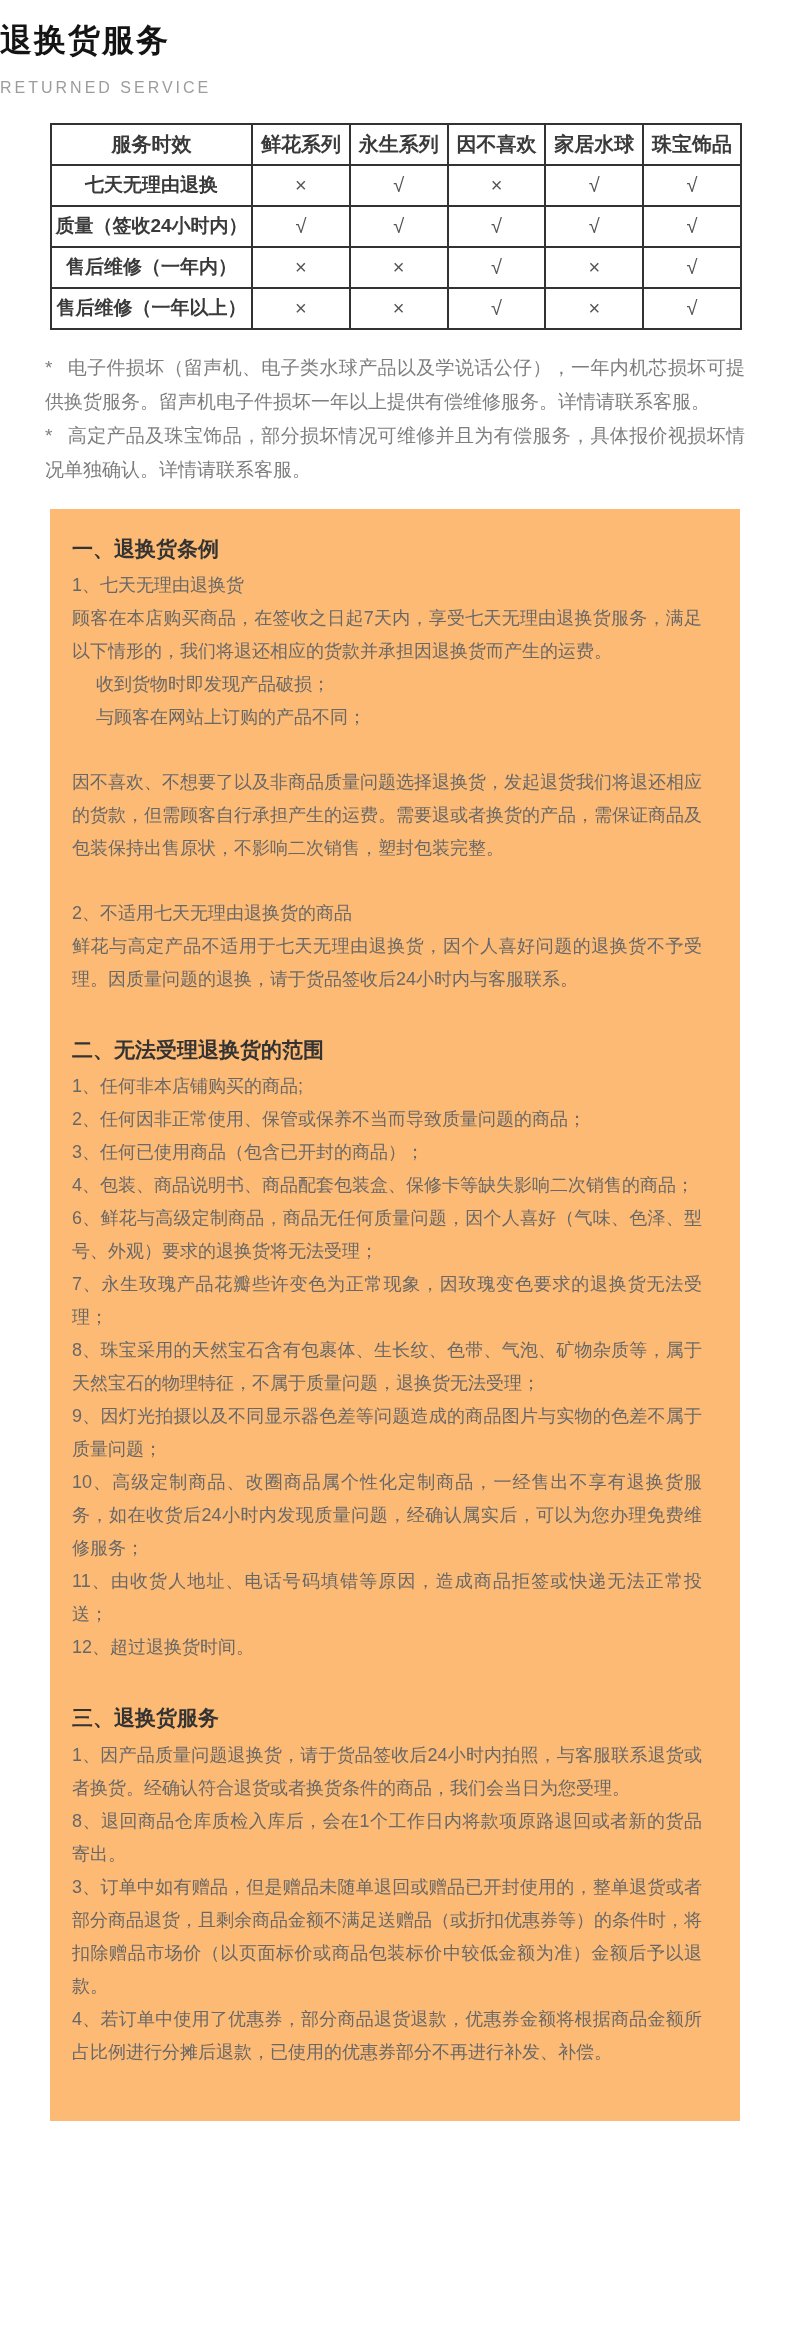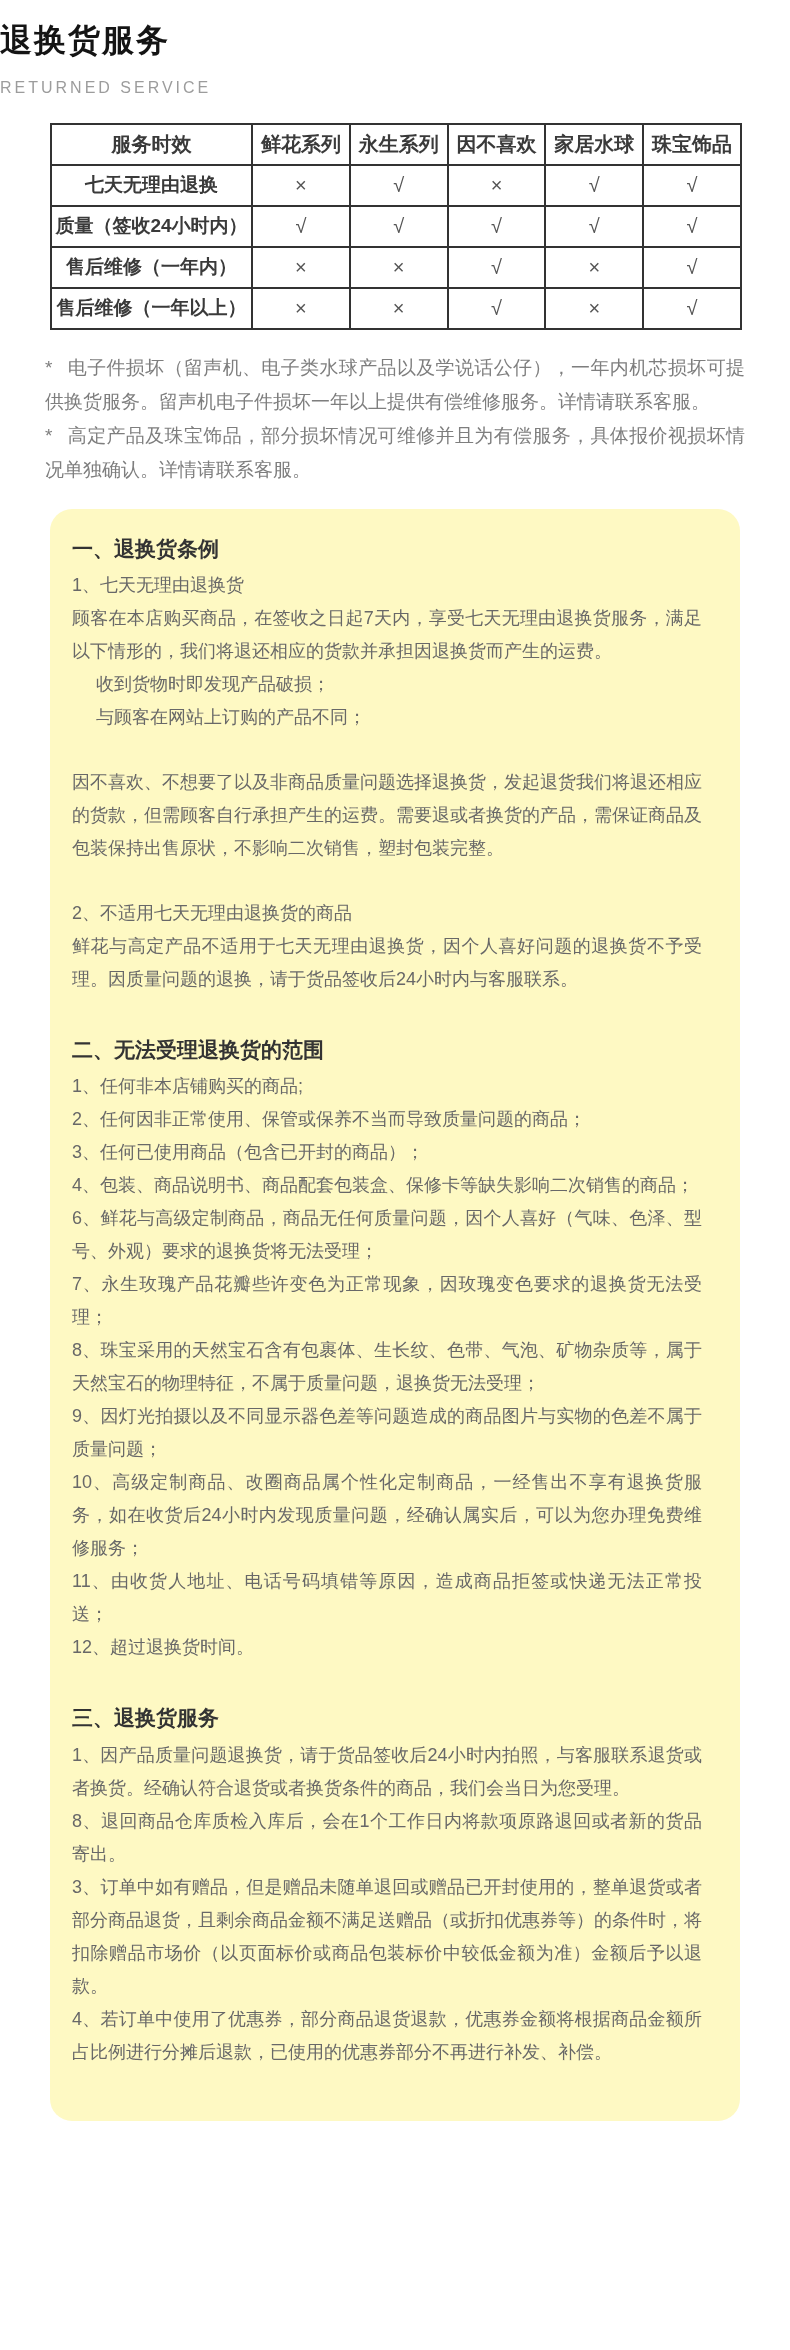--- a/index.html
+++ b/index.html
@@ -54,24 +54,23 @@
     margin:0;
     font-size:19px;
     line-height:34px;
     color:#7e7e7e;
     text-align:justify;
   }
   .fn-marker{margin-right:15px;}
   
   .policy-panel{
     margin:22px 50px 0 50px;
-    background:#fef9c3;
+    background:#fdba74;
     padding:26px 38px 52px 22px;
     box-sizing:border-box;
-    border-radius:22px;
   }
   .policy-panel h2{
     margin:0 0 7px 0;
     font-size:21px;
     font-weight:700;
     color:#333333;
     line-height:1.3;
   }
   .policy-panel h2.gap-top{margin-top:40px;}
   .policy-panel p{

